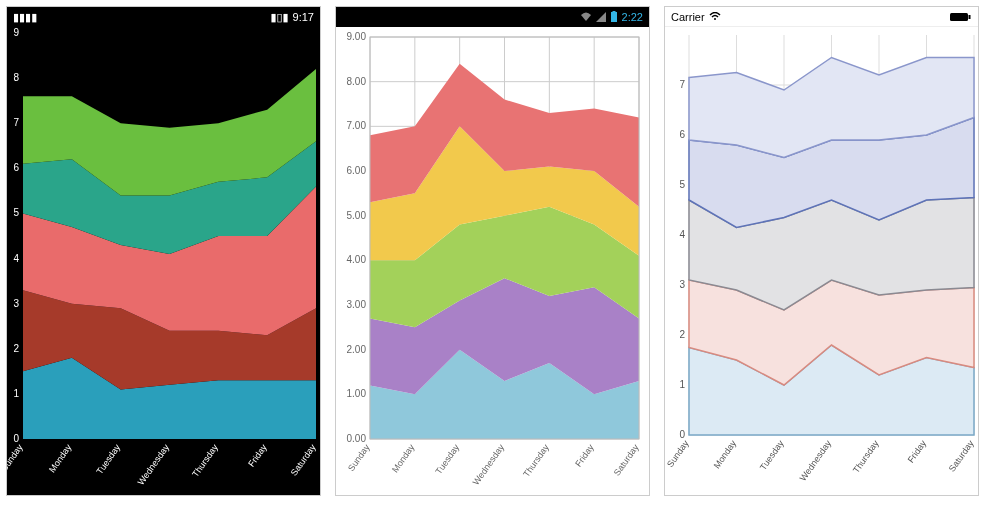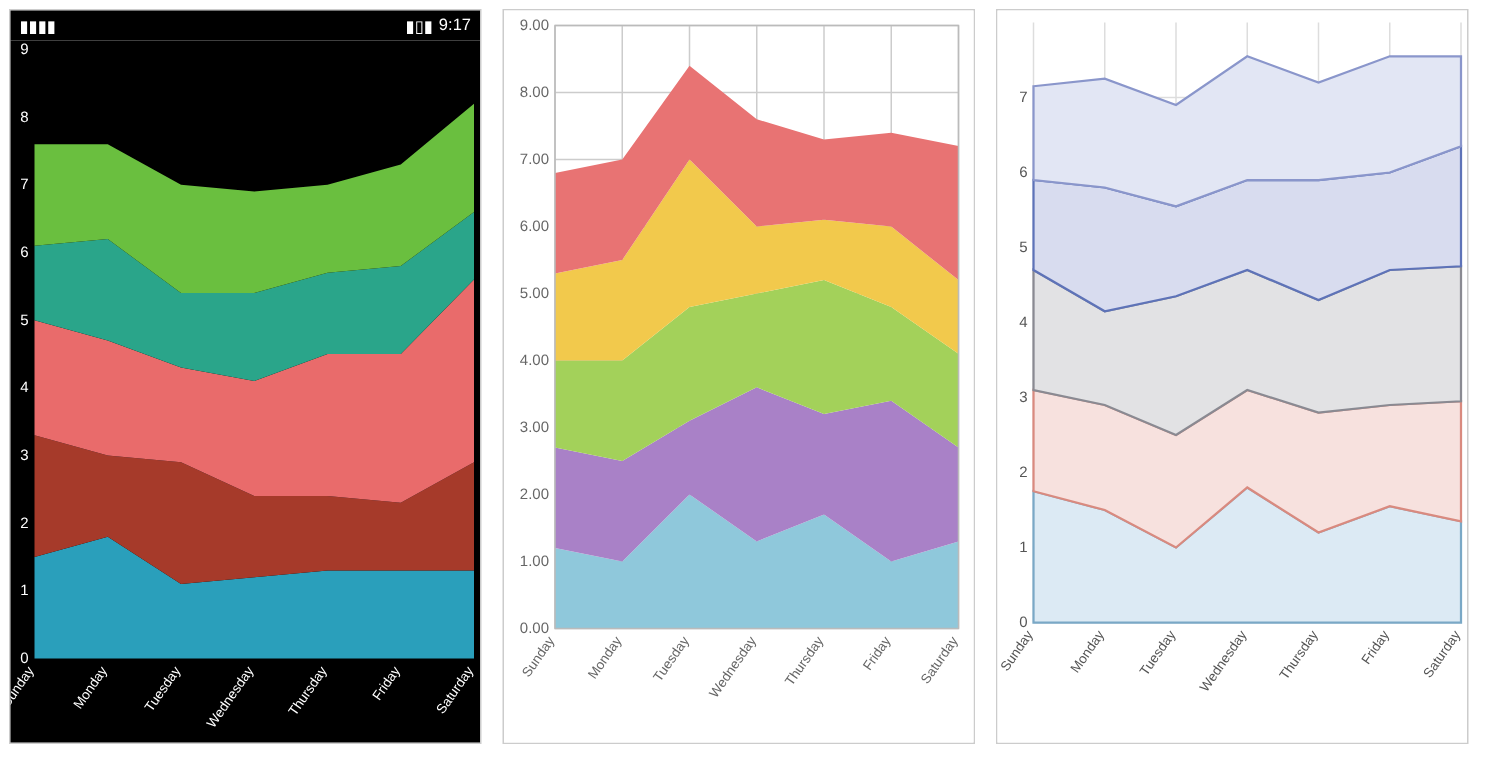--- a/index.html
+++ b/index.html
@@ -68,20 +68,42 @@
             <text class="xlabel" transform="translate(162.5,420) rotate(-55)" text-anchor="end">Wednesday</text>
             <text class="xlabel" transform="translate(211.33333333333331,420) rotate(-55)" text-anchor="end">Thursday</text>
             <text class="xlabel" transform="translate(260.1666666666667,420) rotate(-55)" text-anchor="end">Friday</text>
             <text class="xlabel" transform="translate(309,420) rotate(-55)" text-anchor="end">Saturday</text>
           </g>
         </svg>
     </div>
   </div>
 
   <div class="phone p2">
+    <div class="statusbar">
+      <div class="sbl"></div>
+      <div class="sbr">
+        <span>
+          <svg width="12" height="10">
+              <path d="M1 3 Q6 -2 11 3 L6 9 Z" fill="#888"></path>
+            </svg>
+        </span>
+        <span>
+          <svg width="10" height="10">
+              <path d="M0 10 L10 10 L10 0 Z" fill="#888"></path>
+            </svg>
+        </span>
+        <span>
+          <svg width="8" height="12">
+              <rect x="1" y="1" width="6" height="10" fill="#33b5e5"></rect>
+              <rect x="2.5" y="0" width="3" height="1.5" fill="#33b5e5"></rect>
+            </svg>
+        </span>
+        <span style="color:#33b5e5">2:22</span>
+      </div>
+    </div>
     <div class="chartbox">
       <svg id="svg-phone2" width="313" height="468" viewBox="0 0 313 468">
           <rect x="34" y="10" width="269" height="402" fill="#ffffff"></rect>
           <g class="grid">
             <line x1="34" y1="412" x2="303" y2="412"></line>
             <line x1="34" y1="367.3333333333333" x2="303" y2="367.3333333333333"></line>
             <line x1="34" y1="322.6666666666667" x2="303" y2="322.6666666666667"></line>
             <line x1="34" y1="278" x2="303" y2="278"></line>
             <line x1="34" y1="233.33333333333334" x2="303" y2="233.33333333333334"></line>
             <line x1="34" y1="188.66666666666666" x2="303" y2="188.66666666666666"></line>
@@ -122,20 +144,41 @@
             <text class="xlabel" transform="translate(213.33333333333331,420) rotate(-55)" text-anchor="end">Thursday</text>
             <text class="xlabel" transform="translate(258.1666666666667,420) rotate(-55)" text-anchor="end">Friday</text>
             <text class="xlabel" transform="translate(303,420) rotate(-55)" text-anchor="end">Saturday</text>
           </g>
           <rect x="34" y="10" width="269" height="402" fill="none" stroke="#bbb" stroke-width="1"></rect>
         </svg>
     </div>
   </div>
 
   <div class="phone p3">
+    <div class="statusbar">
+      <div class="sbl">
+        <span>Carrier</span>
+        <span>
+          <svg width="12" height="9">
+              <path d="M1 3 Q6 -2 11 3" stroke="#000" fill="none" stroke-width="1.5"></path>
+              <path d="M3 5 Q6 2 9 5" stroke="#000" fill="none" stroke-width="1.5"></path>
+              <circle cx="6" cy="7" r="1" fill="#000"></circle>
+            </svg>
+        </span>
+      </div>
+      <div style="position:absolute;left:50%;transform:translateX(-50%);font-weight:500;">7:13 AM</div>
+      <div class="sbr">
+        <span>
+          <svg width="22" height="10">
+              <rect x="0" y="1" width="18" height="8" rx="1.5" fill="#000"></rect>
+              <rect x="18.5" y="3" width="2" height="4" fill="#000"></rect>
+            </svg>
+        </span>
+      </div>
+    </div>
     <div class="chartbox">
       <svg id="svg-phone3" width="313" height="468" viewBox="0 0 313 468">
           <rect x="24" y="8" width="285" height="400" fill="#ffffff"></rect>
           <g class="grid">
             <line x1="24" y1="408" x2="309" y2="408"></line>
             <line x1="24" y1="358" x2="309" y2="358"></line>
             <line x1="24" y1="308" x2="309" y2="308"></line>
             <line x1="24" y1="258" x2="309" y2="258"></line>
             <line x1="24" y1="208" x2="309" y2="208"></line>
             <line x1="24" y1="158" x2="309" y2="158"></line>

